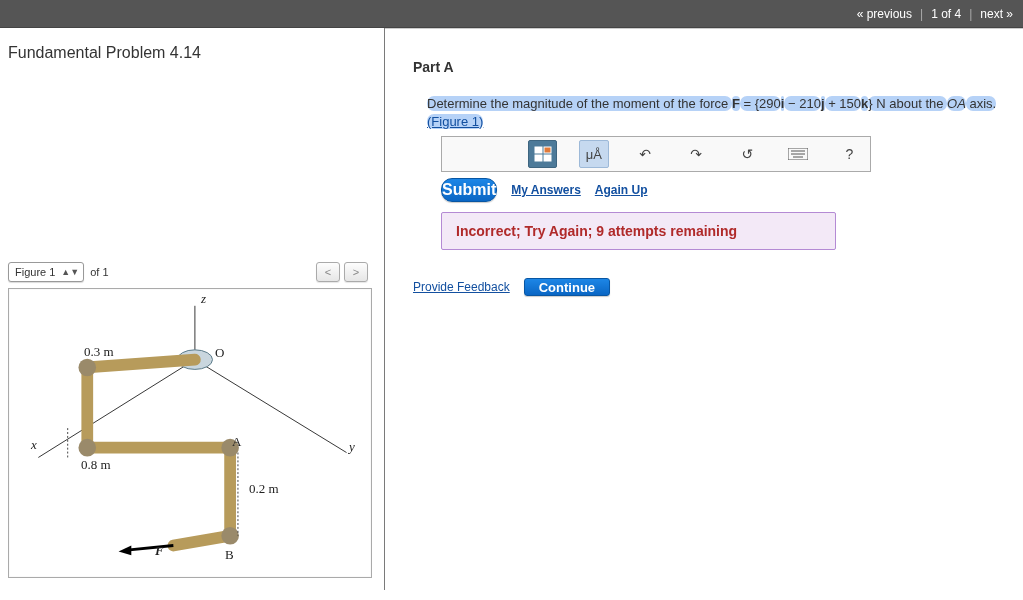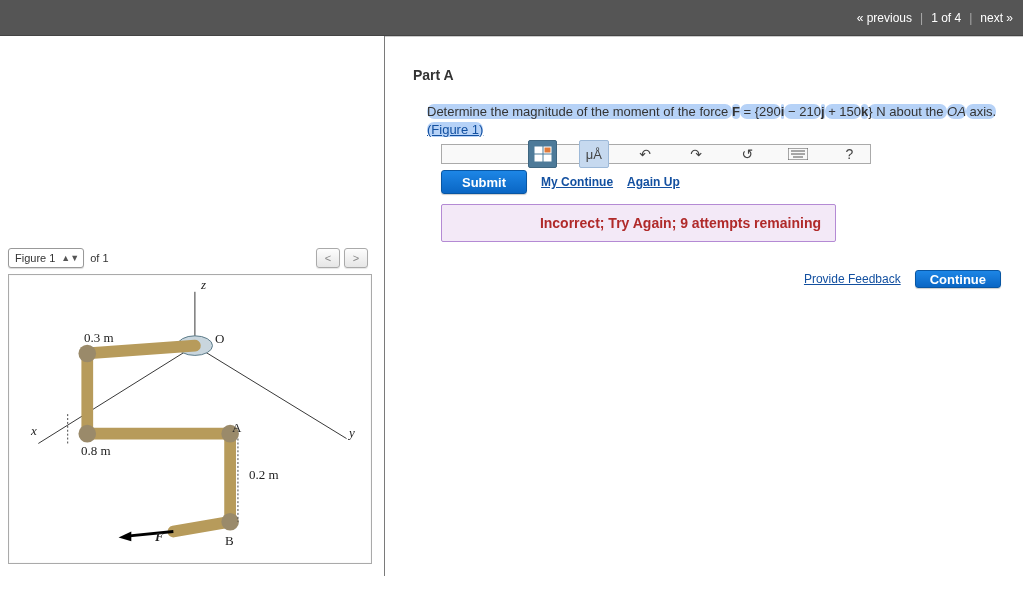--- a/index.html
+++ b/index.html
@@ -6,21 +6,21 @@
   body {
     margin: 0;
     font-family: Arial, Helvetica, sans-serif;
     font-size: 13px;
     color: #333;
     background: #fff;
   }
   .topbar {
     background: #555555;
     color: #fff;
-    height: 36px;
+    height: 28px;
     display: flex;
     justify-content: flex-end;
     align-items: center;
     padding: 0 10px;
     font-size: 12px;
     border-bottom: 1px solid #444;
   }
   .topbar a { color: #fff; text-decoration: none; cursor: pointer; }
   .topbar .sep { margin: 0 8px; color: #aaa; }
   .layout {
@@ -103,21 +103,21 @@
     padding-left: 14px;
     font-size: 13px;
     margin-bottom: 14px;
   }
   .ans-area {
     margin-left: 28px;
     width: 430px;
   }
   .toolbox {
     border: 1px solid #aaa;
-    height: 20px;
+    height: 36px;
     display: flex;
     align-items: center;
     padding: 0 6px;
     gap: 22px;
     background: #f9f9f9;
     margin-bottom: 4px;
   }
   .toolbox .spacer { width: 60px; }
   .tb-btn {
     width: 30px; height: 28px;
@@ -168,44 +168,42 @@
     align-items: center;
     gap: 14px;
     margin-top: 6px;
     padding-left: 0;
   }
   .submit-btn {
     background: #0a6fd6;
     background: linear-gradient(#1d86e6,#0a66c4);
     color: #fff;
     font-weight: bold;
-    font-size: 13px;
+    font-size: 16px;
     border: 1px solid #0856a3;
-    border-radius: 3px;
+    border-radius: 11px;
     height: 24px;
-    padding: 0 20px;
+    padding: 0 0;
     cursor: pointer;
     box-shadow: 0 1px 1px rgba(0,0,0,0.2);
   }
   .linkish { color: #1350a0; text-decoration: underline; font-size: 12px; cursor: pointer; font-weight: bold;}
   .feedback {
     margin-top: 10px;
     border: 1px solid #b48ad4;
     background: #f3e9f7;
     color: #b02a2a;
     font-weight: bold;
     font-size: 14px;
     padding: 10px 14px;
     width: 395px;
     border-radius: 2px;
-    text-align: right;
   }
   .footer-row {
     display: flex;
-    justify-content: flex-end;
     align-items: center;
     gap: 14px;
     margin-top: 28px;
     padding-right: 4px;
   }
   .provide { color: #1350a0; text-decoration: underline; font-size: 12px; cursor: pointer; }
   .continue-btn {
     background: linear-gradient(#1d86e6,#0a66c4);
     color: #fff;
     font-weight: bold;
@@ -224,20 +222,21 @@
 <div class="topbar">
   <a>« previous</a>
   <span class="sep">|</span>
   <span>1 of 4</span>
   <span class="sep">|</span>
   <a>next »</a>
 </div>
 
 <div class="layout">
   <div class="left-col">
+    <div class="title">Fundamental Problem 4.14</div>
 
     <div class="fig-select-row">
       <div class="fig-dropdown">
         <span>Figure 1</span>
         <span class="caret">▲▼</span>
       </div>
       <span class="of1">of 1</span>
       <div class="nav-btns">
         <div class="nav-btn">&lt;</div>
         <div class="nav-btn">&gt;</div>
@@ -315,21 +314,21 @@
               <line x1="3" y1="6" x2="17" y2="6" stroke="#555"></line>
               <line x1="5" y1="9" x2="15" y2="9" stroke="#555"></line>
             </svg>
         </div>
         <div class="tb-btn">?</div>
       </div>
 
 
       <div class="btnrow">
         <button class="submit-btn">Submit</button>
-        <span class="linkish">My Continue</span>
+        <span class="linkish">My Answers</span>
         <span class="linkish">Again Up</span>
       </div>
 
       <div class="feedback">Incorrect; Try Again; 9 attempts remaining</div>
     </div>
 
     <div class="footer-row">
       <span class="provide">Provide Feedback</span>
       <button class="continue-btn">Continue</button>
     </div>

